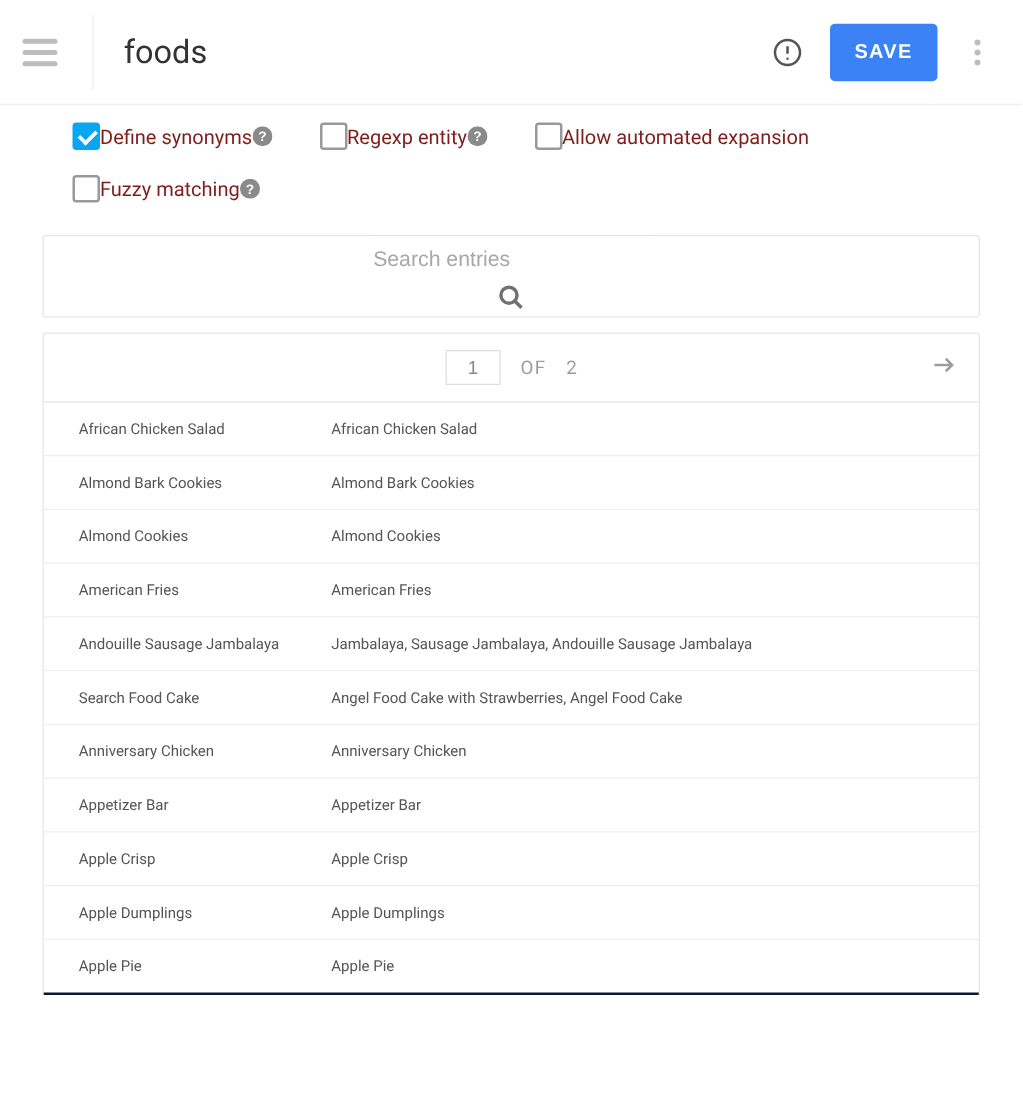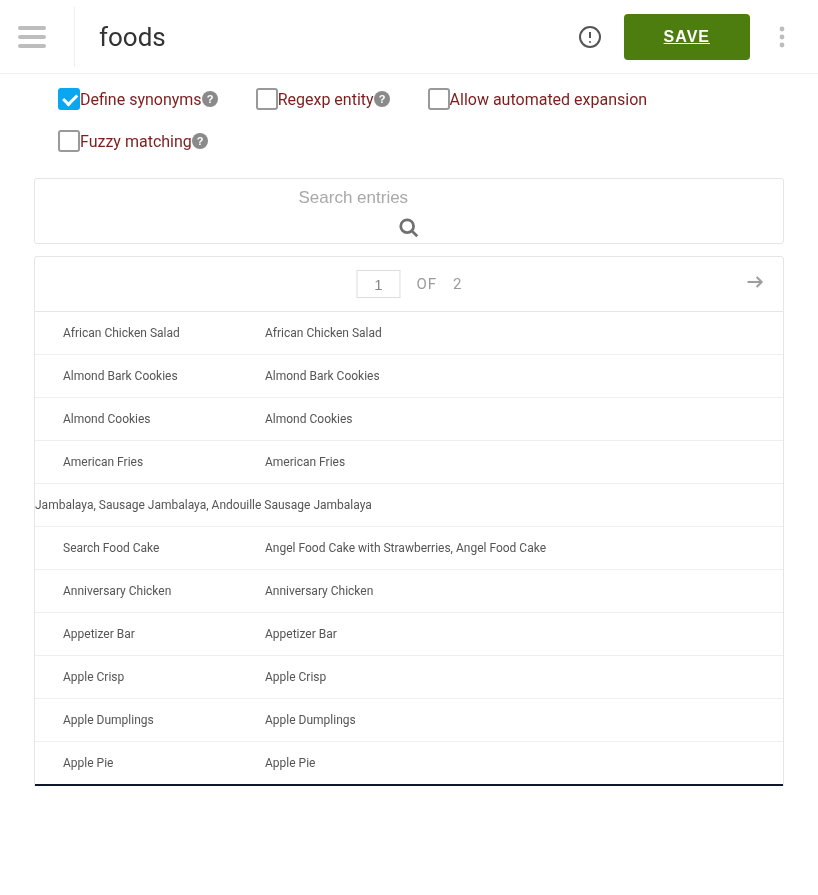--- a/index.html
+++ b/index.html
@@ -12,21 +12,21 @@
       background: #fff;
       color: #333;
       width: 818px;
     }
     
     .header {
       display: flex;
       align-items: center;
       padding: 12px 16px 12px 8px;
       border-bottom: 1px solid #eee;
-      height: 74px;
+      height: 84px;
     }
     .menu-btn {
       width: 48px;
       height: 48px;
       display: flex;
       flex-direction: column;
       justify-content: center;
       align-items: center;
       cursor: pointer;
       gap: 5px;
@@ -54,30 +54,29 @@
     .warning-icon {
       width: 24px;
       height: 24px;
       margin-right: 22px;
       cursor: pointer;
       display: flex;
       align-items: center;
       justify-content: center;
     }
     .save-btn {
-      background: #4d7c0f;
+      background: #3b82f6;
       color: #fff;
       border: none;
       font-size: 16px;
       font-weight: 600;
       letter-spacing: 1px;
-      padding: 14px 40px;
+      padding: 14px 20px;
       border-radius: 4px;
       cursor: pointer;
-      text-decoration: underline;
     }
     .more-btn {
       width: 40px;
       height: 40px;
       display: flex;
       align-items: center;
       justify-content: center;
       cursor: pointer;
       margin-left: 12px;
     }
@@ -309,20 +308,21 @@
     </div>
     <div class="row">
       <div class="col-a">Almond Cookies</div>
       <div class="col-b">Almond Cookies</div>
     </div>
     <div class="row">
       <div class="col-a">American Fries</div>
       <div class="col-b">American Fries</div>
     </div>
     <div class="row">
+      <div class="col-a">Andouille Sausage Jambalaya</div>
       <div class="col-b">Jambalaya, Sausage Jambalaya, Andouille Sausage Jambalaya</div>
     </div>
     <div class="row">
       <div class="col-a">Search Food Cake</div>
       <div class="col-b">Angel Food Cake with Strawberries, Angel Food Cake</div>
     </div>
     <div class="row">
       <div class="col-a">Anniversary Chicken</div>
       <div class="col-b">Anniversary Chicken</div>
     </div>

